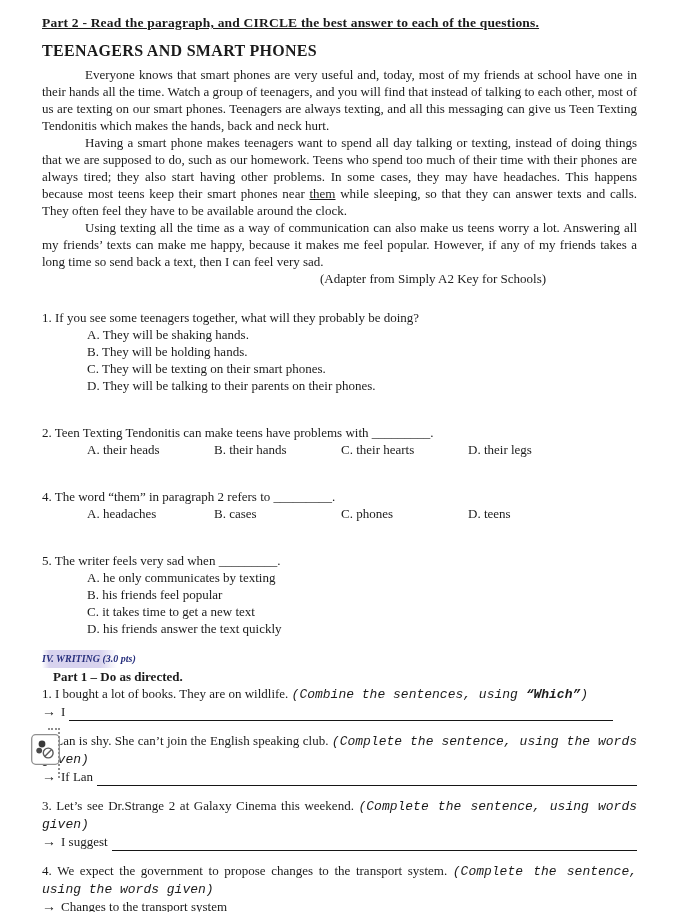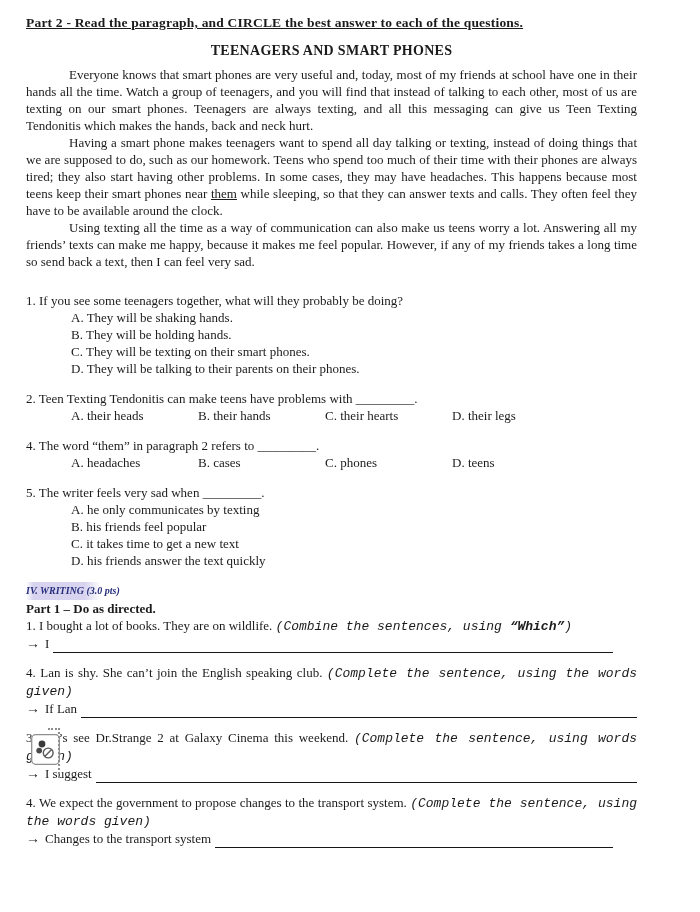--- a/index.html
+++ b/index.html
@@ -1,74 +1,73 @@
 <!DOCTYPE html>
 <html><head>
 <meta charset="utf-8">
 <style>
   html,body{margin:0;padding:0;background:#ffffff;}
   .page{
     position:relative;
     width:700px;height:912px;
     box-sizing:border-box;
-    padding:14px 63px 0 26px;
+    padding:14px 63px 0 42px;
     background:#ffffff;
     font-family:"Liberation Serif","DejaVu Serif",serif;
     font-size:13px;
     color:#1b1b1b;
     overflow:hidden;
   }
   .heading-part2{
     font-weight:bold;
     font-size:13.5px;
     text-decoration:underline;
     margin-bottom:11px;
     line-height:17px;
     letter-spacing:.2px;
   }
   .doc-title{
-    text-align:center;
     font-weight:bold;
-    font-size:14px;
+    font-size:16px;
     line-height:17px;
     margin-bottom:7px;
     letter-spacing:.3px;
   }
   .para{
     margin:0;
     text-indent:43px;
     text-align:justify;
     line-height:17px;
   }
   .them{font-weight:normal;text-decoration:underline;}
   .attribution{
     margin-left:278px;
     line-height:17px;
   }
-  .question{margin-top:13px;line-height:17px;}
+  .question{margin-top:30px;line-height:17px;}
   .question.first{margin-top:22px;}
   .stem{line-height:17px;}
   .opts-list{margin-left:45px;}
   .opts-list .opt{line-height:17px;}
   .opts-row4{display:flex;margin-left:45px;}
   .opts-row4 .opt{width:127px;line-height:17px;}
   .opts-row4 .opt:last-child{width:auto;}
   .opts-grid{margin-left:45px;display:grid;grid-template-columns:255px auto;}
   .opts-grid .opt{line-height:17px;}
   .writing{margin-top:13px;}
   .writing-heading{
     display:inline-block;
     color:#272f7d;
     font-weight:bold;
     font-style:italic;
     font-size:10px;
     line-height:18px;
     background:linear-gradient(90deg, rgba(214,209,238,0) 0%, #d8d3ee 8%, #d8d3ee 62%, rgba(214,209,238,0) 80%);
   }
-  .part1-heading{font-weight:bold;line-height:17px;}
+  .part1-heading{font-weight:bold;line-height:17px;margin-left:11px;}
   .witem{line-height:17px;}
   .witem .wtext{text-align:justify;}
   .instr{font-style:italic;font-family:Liberation Mono, monospace;}
   .instr b{font-style:italic;}
   .arrow-line{display:flex;align-items:flex-end;line-height:18px;}
   .arrow{font-weight:bold;margin-right:5px;font-size:14px;}
   .aprefix{white-space:nowrap;}
   .blank{
     flex:1;
     height:15px;
@@ -99,20 +98,21 @@
   <div class="heading-part2">Part 2 - Read the paragraph, and CIRCLE the best answer to each of the questions.</div>
 
   <div class="doc-title">TEENAGERS AND SMART PHONES</div>
 
   <p class="para"><span>Everyone knows that smart phones are very useful and, today, most of my friends at school have one in their hands all the time. Watch a group of teenagers, and you will find that instead of talking to each other, most of us are texting on our smart phones. Teenagers are always texting, and all this messaging can give us Teen Texting Tendonitis which makes the hands, back and neck hurt.</span></p>
 
   <p class="para"><span>Having a smart phone makes teenagers want to spend all day talking or texting, instead of doing things that we are supposed to do, such as our homework. Teens who spend too much of their time with their phones are always tired; they also start having other problems. In some cases, they may have headaches. This happens because most teens keep their smart phones near </span><span class="them">them</span><span> while sleeping, so that they can answer texts and calls. They often feel they have to be available around the clock.</span></p>
 
   <p class="para"><span>Using texting all the time as a way of communication can also make us teens worry a lot. Answering all my friends’ texts can make me happy, because it makes me feel popular. However, if any of my friends takes a long time so send back a text, then I can feel very sad.</span></p>
 
+  <div class="attribution">(Adapter from Simply A2 Key for Schools)</div>
 
   <div class="question first">
     <div class="stem">1. If you see some teenagers together, what will they probably be doing?</div>
     <div class="opts-list">
       <div class="opt">A. They will be shaking hands.</div>
       <div class="opt">B. They will be holding hands.</div>
       <div class="opt">C. They will be texting on their smart phones.</div>
       <div class="opt">D. They will be talking to their parents on their phones.</div>
     </div>
   </div>

